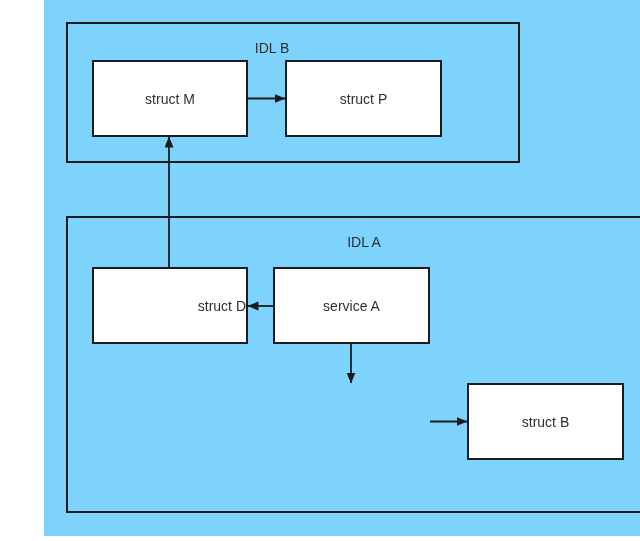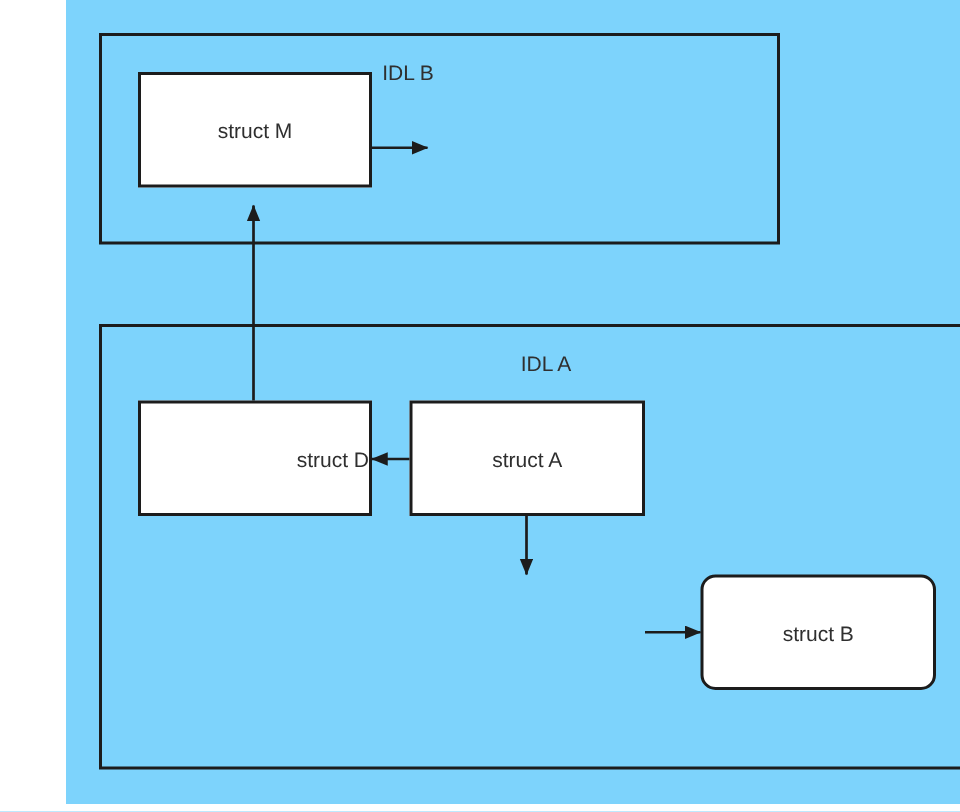--- a/index.html
+++ b/index.html
@@ -40,26 +40,26 @@
     border: 2px solid #1c1c1c;
     background: #ffffff;
     box-sizing: border-box;
     display: flex;
     align-items: center;
     justify-content: center;
     font-size: 14px;
     color: #2f2f2f;
     white-space: nowrap;
   }
-  .node-struct-m  { left: 48px;  top: 48px;  width: 156px; height: 77px; }
+  .node-struct-m  { left: 48px;  top: 60px;  width: 156px; height: 77px; }
   .node-struct-p  { left: 241px; top: 60px;  width: 157px; height: 77px; }
   .node-struct-d  { left: 48px;  top: 267px; width: 156px; height: 77px; justify-content: flex-end; }
   .node-service-a { left: 229px; top: 267px; width: 157px; height: 77px; }
   .node-struct-a  { left: 230px; top: 383px; width: 156px; height: 77px; }
-  .node-struct-b  { left: 423px; top: 383px; width: 157px; height: 77px; border-radius: 10px; }
+  .node-struct-b  { left: 423px; top: 383px; width: 157px; height: 77px; }
   .edges-overlay {
     position: absolute;
     left: 0; top: 0;
     width: 640px;
     height: 541px;
     pointer-events: none;
   }
 </style>
 </head>
 <body>
@@ -68,25 +68,28 @@
 
   <div class="group group-idl-b"></div>
   <div class="group group-idl-a"></div>
 
   <div class="group-label label-idl-b">IDL B</div>
   <div class="group-label label-idl-a">IDL A</div>
 
   <div class="node node-struct-m">
     <span>struct M</span>
   </div>
+  <div class="node node-struct-p">
+    <span>struct P</span>
+  </div>
   <div class="node node-struct-d">
     <span>struct D</span>
   </div>
   <div class="node node-service-a">
-    <span>struct A</span>
+    <span>service A</span>
   </div>
   <div class="node node-struct-b">
     <span>struct B</span>
   </div>
 
   <svg class="edges-overlay" viewBox="0 0 640 541">
     <defs>
       <marker id="arrowhead" markerUnits="userSpaceOnUse" markerWidth="12" markerHeight="10" refX="10.5" refY="4.5" orient="auto">
         <path d="M0,0 L11,4.5 L0,9 z" fill="#1c1c1c"></path>
       </marker>

